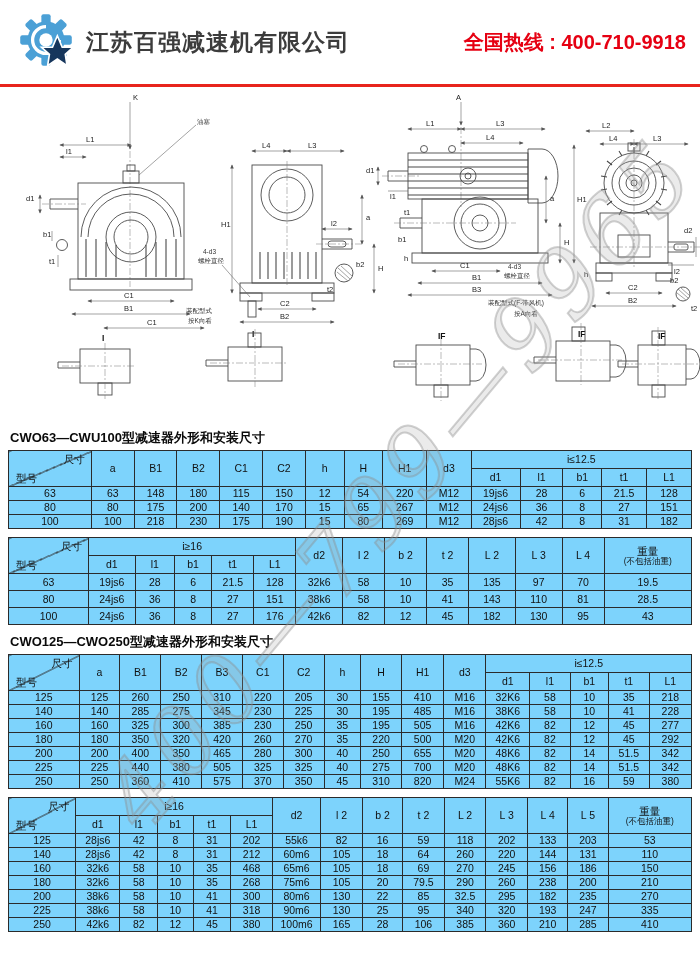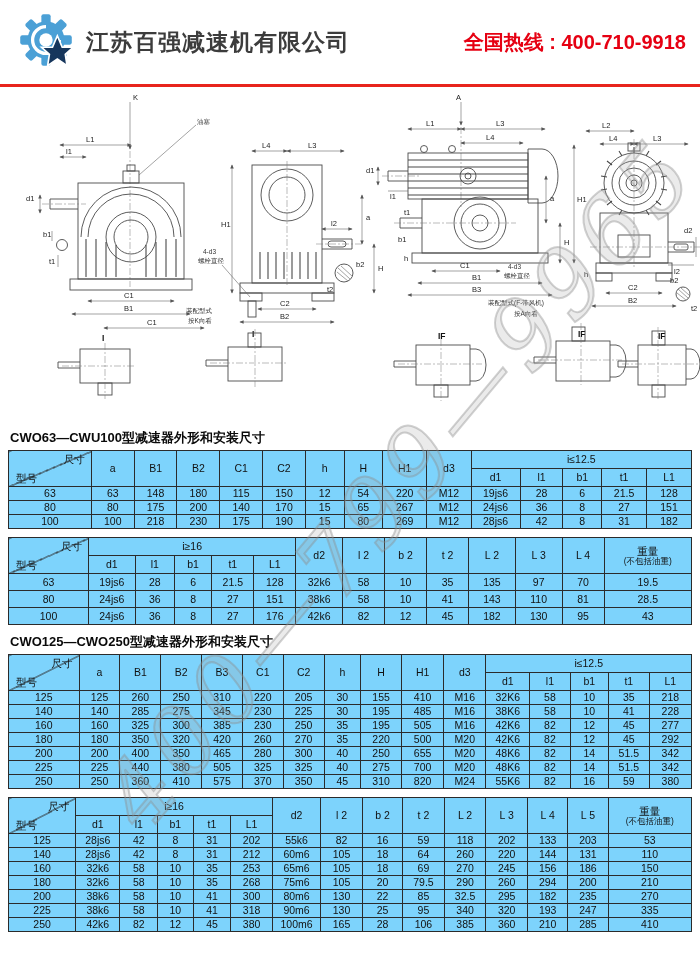--- a/index.html
+++ b/index.html
@@ -755,21 +755,21 @@
         <td>144</td>
         <td>131</td>
         <td>110</td>
       </tr>
       <tr>
         <td>160</td>
         <td>32k6</td>
         <td>58</td>
         <td>10</td>
         <td>35</td>
-        <td>253</td>
+        <td>468</td>
         <td>65m6</td>
         <td>105</td>
         <td>18</td>
         <td>69</td>
         <td>270</td>
         <td>245</td>
         <td>156</td>
         <td>186</td>
         <td>150</td>
       </tr>
@@ -779,21 +779,21 @@
         <td>58</td>
         <td>10</td>
         <td>35</td>
         <td>268</td>
         <td>75m6</td>
         <td>105</td>
         <td>20</td>
         <td>79.5</td>
         <td>290</td>
         <td>260</td>
-        <td>294</td>
+        <td>238</td>
         <td>200</td>
         <td>210</td>
       </tr>
       <tr>
         <td>200</td>
         <td>38k6</td>
         <td>58</td>
         <td>10</td>
         <td>41</td>
         <td>300</td>

